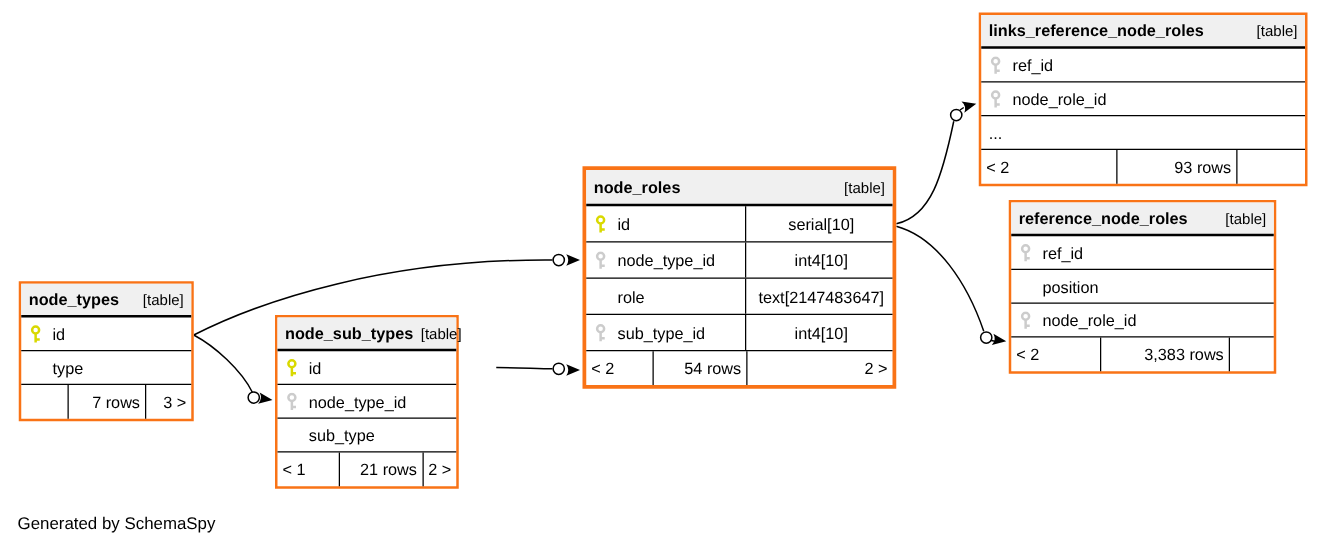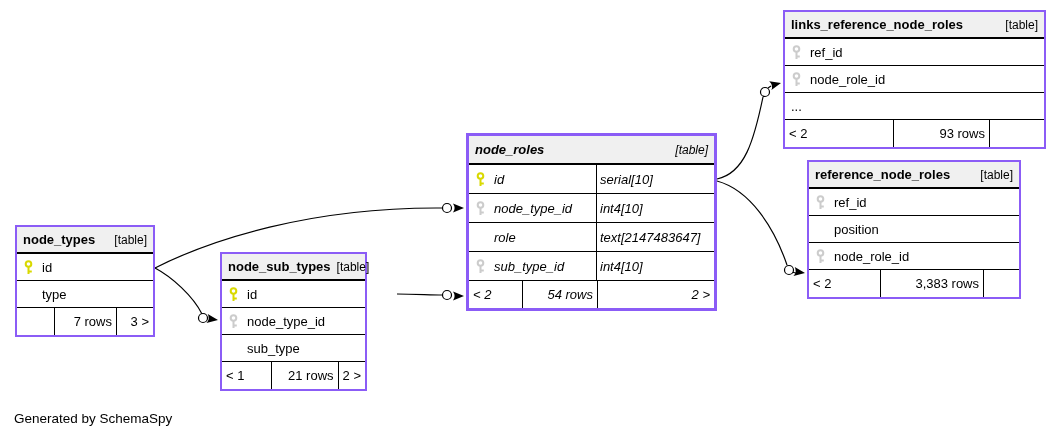--- a/index.html
+++ b/index.html
@@ -3,35 +3,36 @@
 <meta charset="utf-8">
 <style>
   html,body { margin:0; padding:0; background:#ffffff; }
   #canvas {
     position:relative; width:1063px; height:445px; background:#fff;
     font-family:"Liberation Sans", sans-serif; color:#000; overflow:hidden;
   }
   #overlay { position:absolute; left:0; top:0; pointer-events:none; }
 
   .table {
-    position:absolute; background:#fff; border:2px solid #8b5cf6;
+    position:absolute; background:#fff; border:2px solid #f97316;
     font-size:13px; box-sizing:border-box;
   }
-  .table.focus { border-width:3px;font-style:italic; }
+  .table.focus { border-width:3px; }
   .thead {
     display:flex; justify-content:space-between; align-items:center;
     background:var(--table-header-bg,#f0f0f0); border-bottom:2px solid #000;
     padding:0 6px; height:var(--rh,27px); box-sizing:border-box;
   }
   .tname { font-weight:bold; font-size:13px; white-space:nowrap; }
   .ttag { font-size:12px; white-space:nowrap; margin-left:6px; }
   .row {
     display:flex; align-items:center; height:var(--rh,27px);
     border-bottom:1px solid #000; box-sizing:border-box; padding:0 0 0 6px;
     white-space:nowrap;
+    text-align:center;
   }
   .row.nopad { padding:0; }
   .keyicon { display:inline-flex; width:11px; margin-right:8px; flex:none; }
   .pk { color:var(--primary-key-color,#d9d900); }
   .fk { color:var(--foreign-key-color,#cccccc); }
   .indent { margin-left:19px; }
   .namecell {
     width:128px; flex:none; height:100%; display:flex; align-items:center;
     border-right:1px solid #000; padding-left:6px; box-sizing:border-box;
   }

